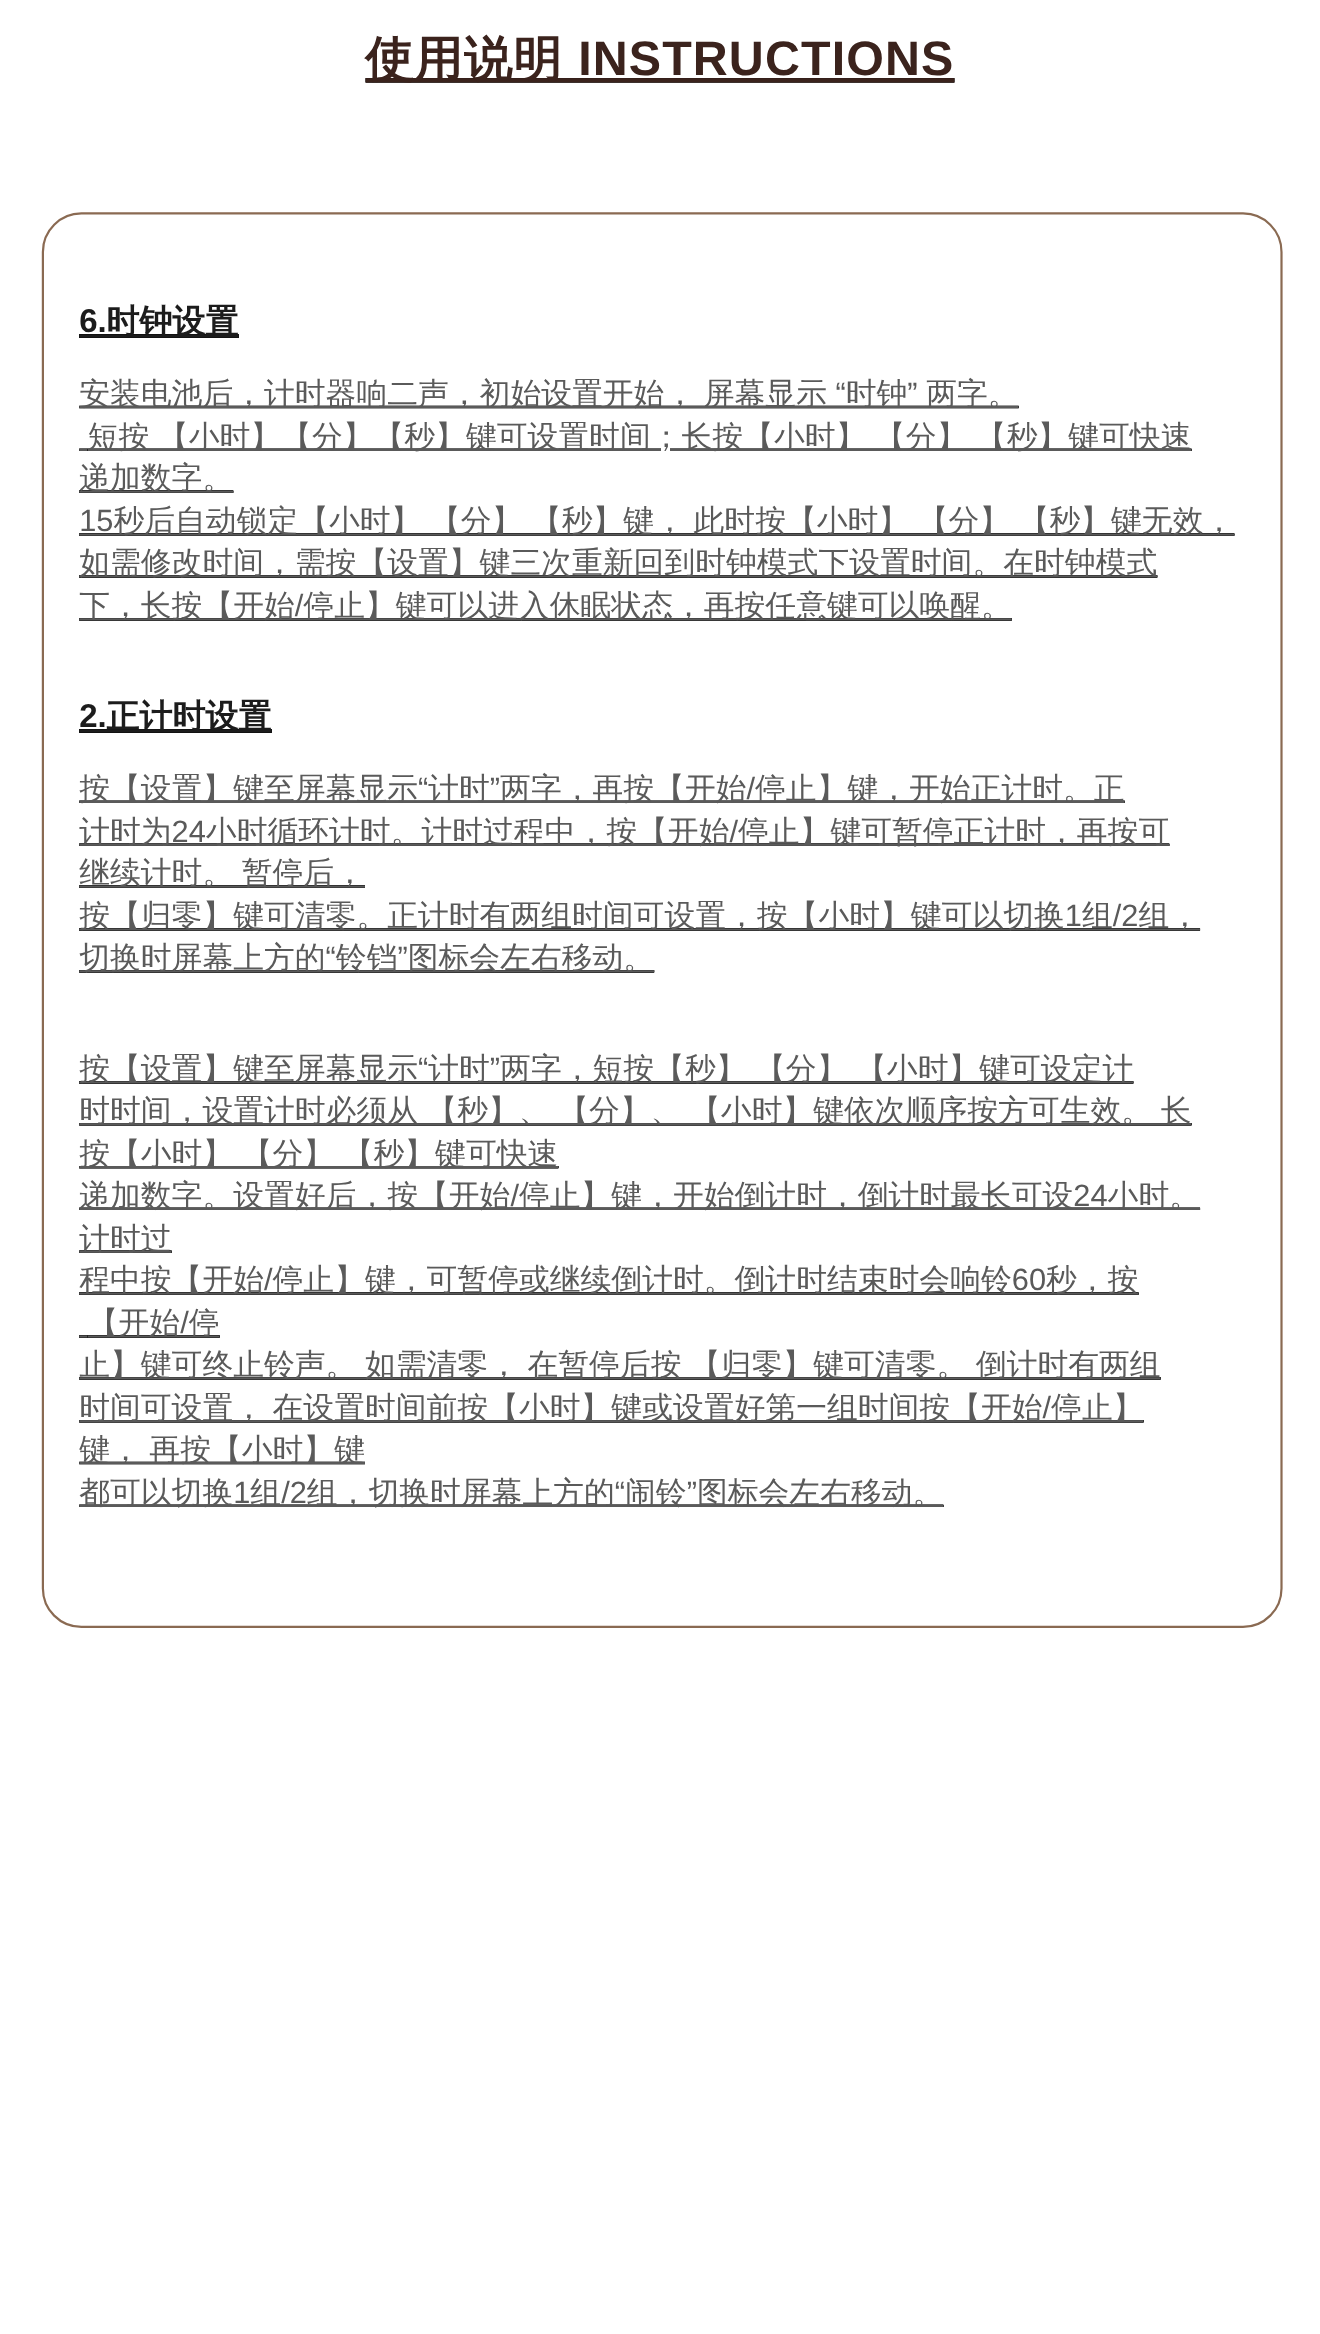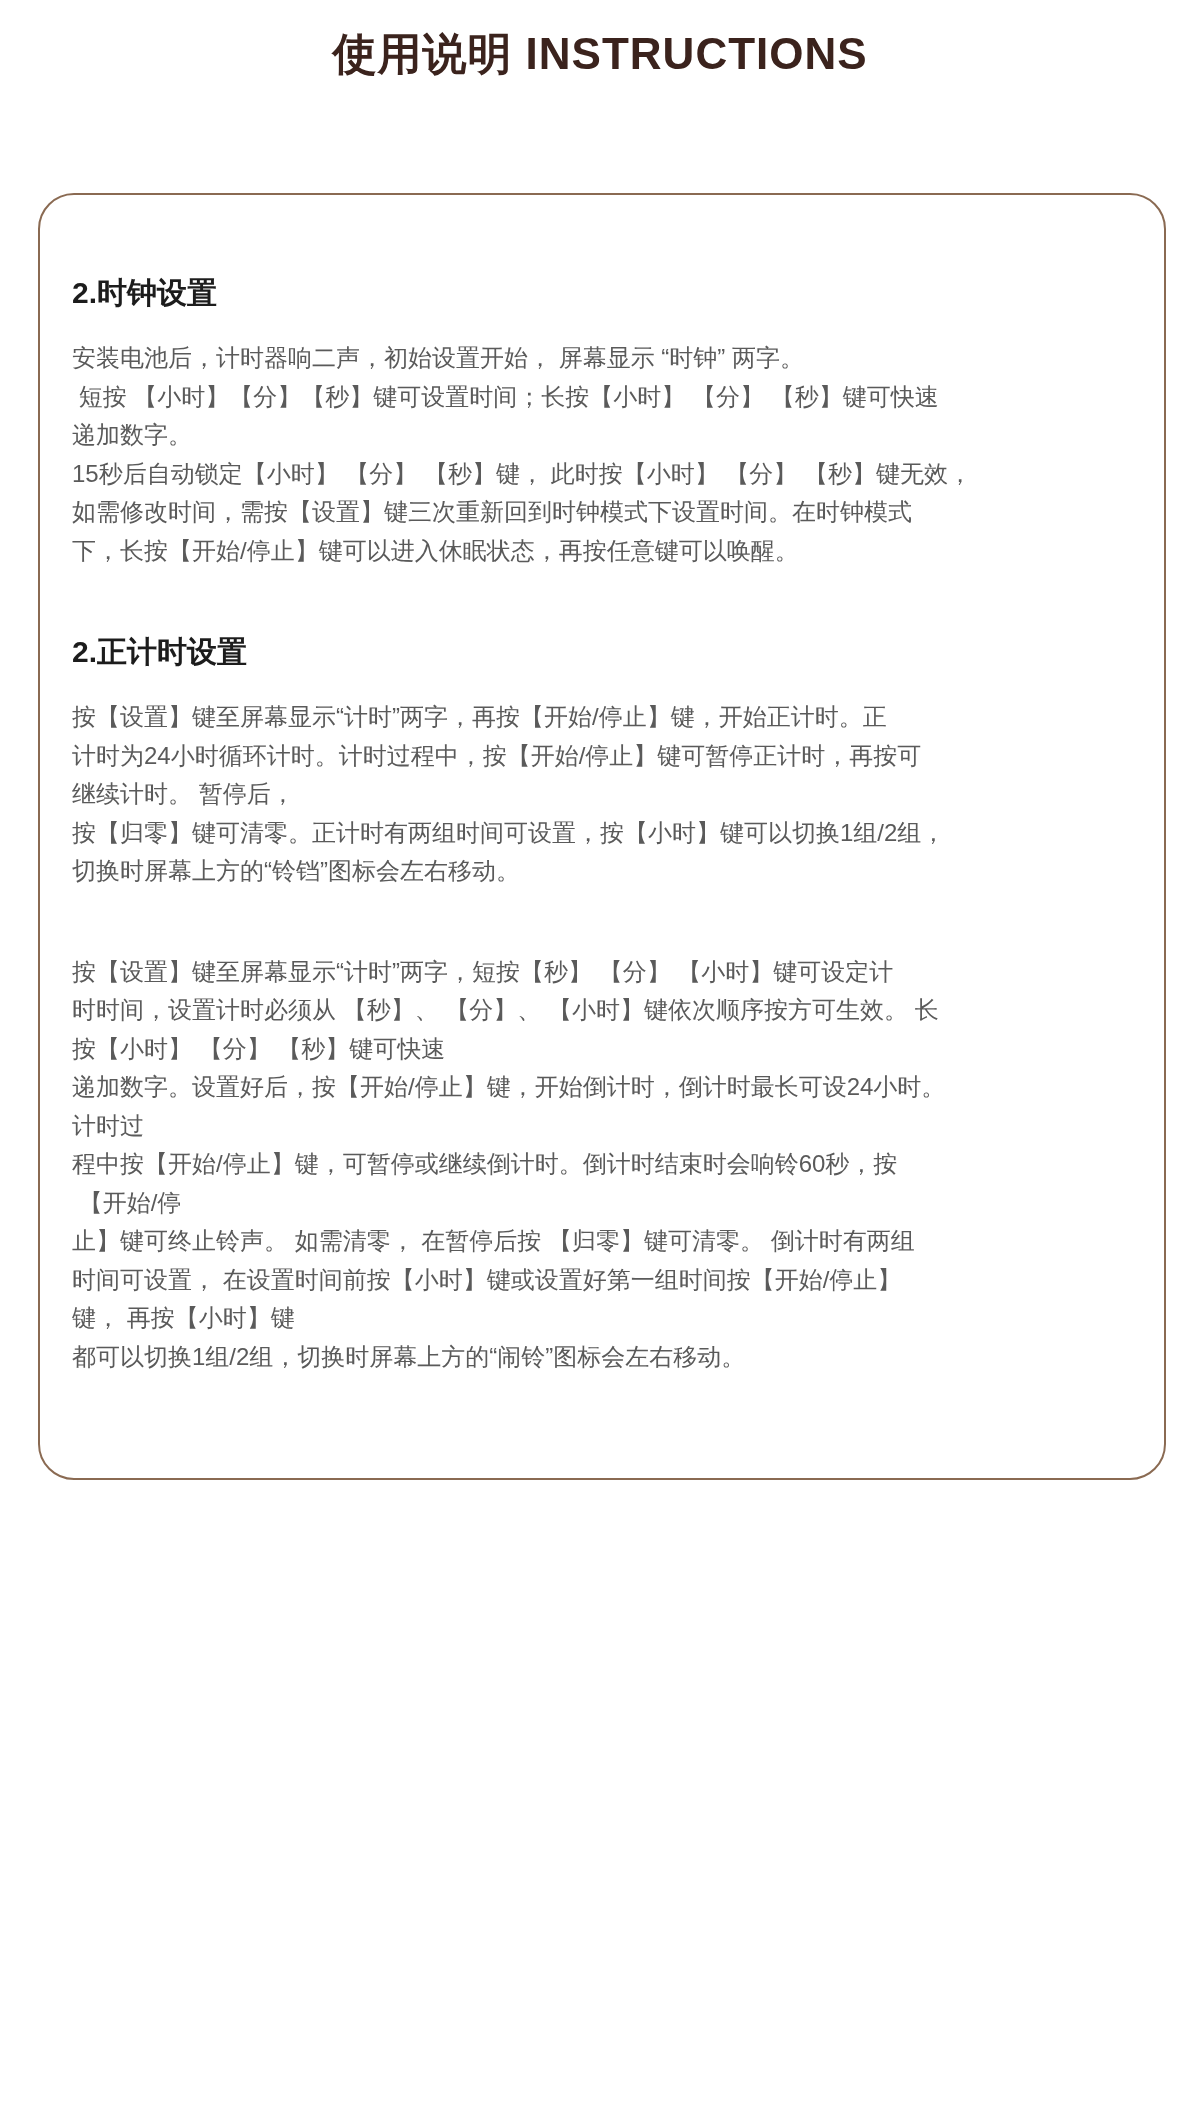--- a/index.html
+++ b/index.html
@@ -1,15 +1,15 @@
 <!DOCTYPE html>
 <html><head>
 <meta charset="utf-8">
 <style>
-  * { margin: 0; padding: 0; box-sizing: border-box; }
+  * { margin: 0; padding: 0; box-sizing: border-box; text-decoration: underline; }
   html, body {
     background: #ffffff;
     font-family: "Liberation Sans", "DejaVu Sans", sans-serif;
   }
   body {
     width: 1200px;
     min-height: 2122px;
     margin: 0 auto;
     position: relative;
   }
@@ -32,38 +32,38 @@
   }
   .section { margin-bottom: 0; }
   .section-heading {
     font-size: 30px;
     font-weight: 700;
     color: #1c1c1c;
     line-height: 40px;
     margin-bottom: 26px;
   }
   .section-body {
-    font-size: 24px;
+    font-size: 28px;
     font-weight: 400;
     color: #5a5a5a;
     line-height: 38.5px;
     white-space: pre-wrap;
     margin-bottom: 62px;
   }
   .section:last-child .section-body { margin-bottom: 10px; }
 </style>
 </head>
 <body>
 
 <div class="page-title">使用说明 INSTRUCTIONS</div>
 
 <div class="instructions-box">
 
   <div class="section">
-    <h2 class="section-heading">2.时钟设置</h2>
+    <h2 class="section-heading">6.时钟设置</h2>
     <p class="section-body">安装电池后，计时器响二声，初始设置开始， 屏幕显示 “时钟” 两字。
  短按 【小时】【分】【秒】键可设置时间；长按【小时】 【分】 【秒】键可快速
 递加数字。
 15秒后自动锁定【小时】 【分】 【秒】键， 此时按【小时】 【分】 【秒】键无效，
 如需修改时间，需按【设置】键三次重新回到时钟模式下设置时间。在时钟模式
 下，长按【开始/停止】键可以进入休眠状态，再按任意键可以唤醒。</p>
   </div>
 
   <div class="section">
     <h2 class="section-heading">2.正计时设置</h2>

